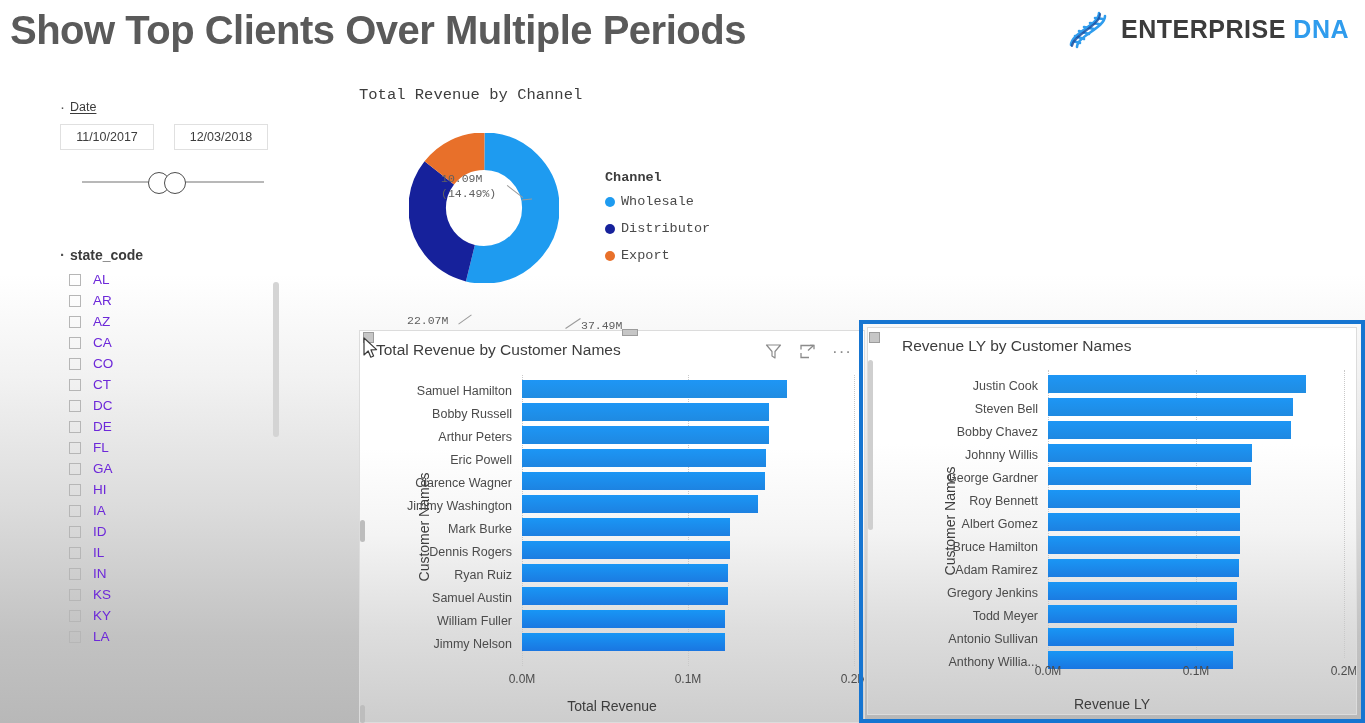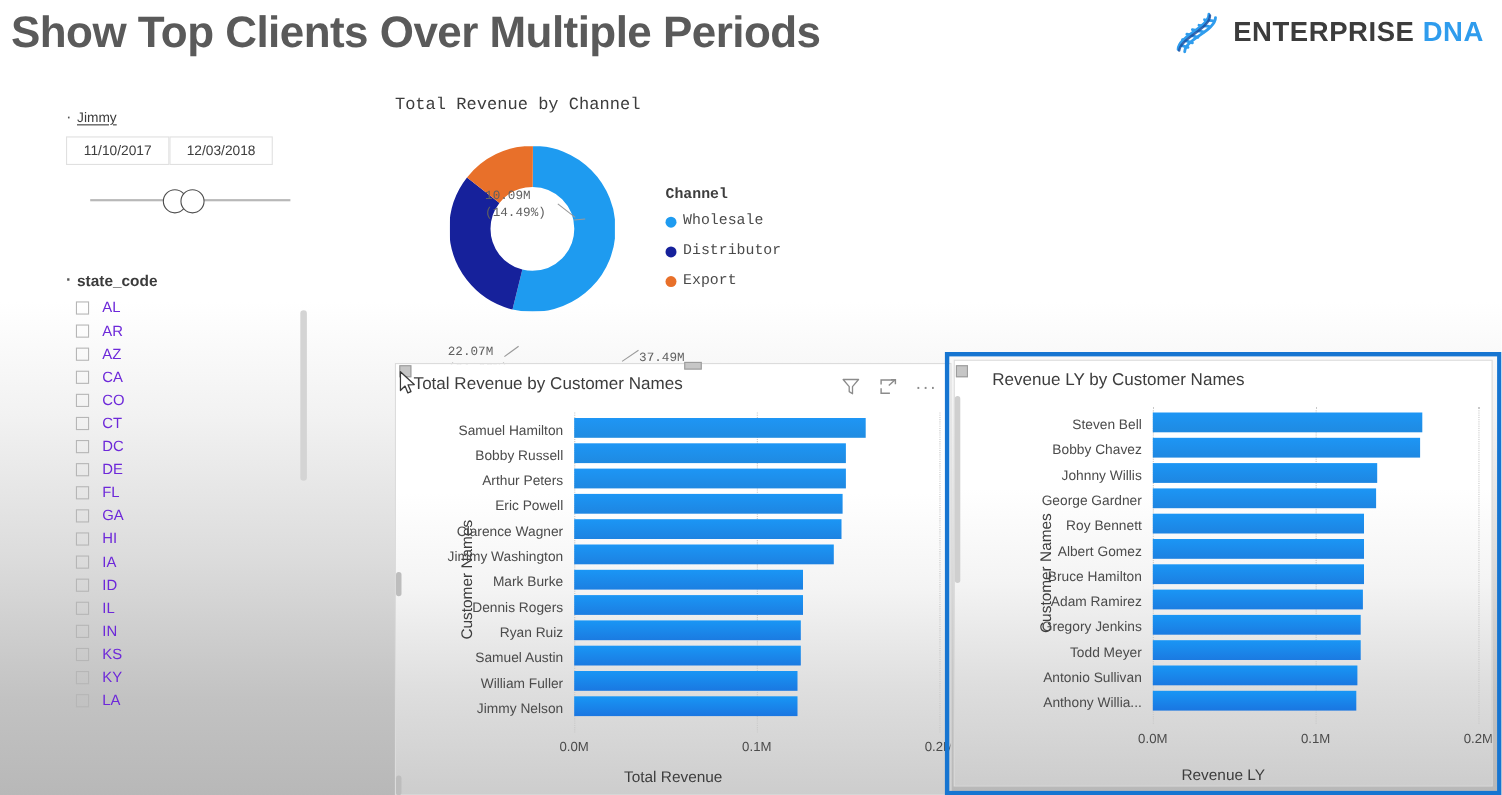--- a/index.html
+++ b/index.html
@@ -37,21 +37,21 @@
   #brand-logo .brand-text .w2 { color: #2f9ced; }
 
   
   #date-slicer { position: absolute; left: 60px; top: 100px; width: 220px; }
   .slicer-head {
     font-size: 12.5px; color: #3b3b3b; margin-bottom: 10px;
     display: flex; align-items: center; gap: 5px;
   }
   .slicer-head .bullet { font-size: 15px; line-height: 8px; color:#555; }
   .slicer-head .lbl { text-decoration: underline; text-underline-offset: 2px; }
-  .date-inputs { display: flex; gap: 0; }
+  .date-inputs { display: flex; gap: 20px; }
   .date-box {
     width: 94px; height: 26px; border: 1px solid #e0e0e0; background: #fff;
     font-size: 12.5px; color: #3d3d3d; text-align: center; line-height: 24px;
   }
   .range-track {
     position: relative; margin-top: 22px; height: 20px; width: 182px; margin-left: 22px;
   }
   .range-track .bar {
     position: absolute; top: 9px; left: 0; right: 0; height: 2px; background: #b8b8b8;
   }
@@ -215,21 +215,21 @@
     </g>
   </svg>
   <div class="brand-text">
     <span class="w1">ENTERPRISE</span><span>&nbsp;</span><span class="w2">DNA</span>
   </div>
 </div>
 
 <div id="date-slicer">
   <div class="slicer-head">
     <span class="bullet">·</span>
-    <span class="lbl">Jimmy</span>
+    <span class="lbl">Date</span>
   </div>
   <div class="date-inputs">
     <div class="date-box" placeholder="mm/dd/yyyy">11/10/2017</div>
     <div class="date-box" placeholder="mm/dd/yyyy">12/03/2018</div>
   </div>
   <div class="range-track">
     <div class="bar"></div>
     <div class="range-handle left"></div>
     <div class="range-handle right"></div>
   </div>
@@ -477,20 +477,26 @@
 
   <div class="axis-y-title">Customer Names</div>
 
   <div class="plot" id="plot-ly">
       <div class="gridlines">
         <div class="gridline" style="left: calc(0% + 128px);"></div>
         <div class="gridline" style="left: calc(50% + 64px);"></div>
         <div class="gridline" style="left: calc(100% + 0px);"></div>
       </div>
       <div class="bar-row">
+        <div class="bar-label" style="width: 128px;">Justin Cook</div>
+        <div class="bar-track">
+          <div class="bar-fill" style="width: 87.25%; background: linear-gradient(rgb(30, 150, 245) 0%, rgb(32, 140, 225) 100%);"></div>
+        </div>
+      </div>
+      <div class="bar-row">
         <div class="bar-label" style="width: 128px;">Steven Bell</div>
         <div class="bar-track">
           <div class="bar-fill" style="width: 82.75%; background: linear-gradient(rgb(29, 150, 245) 0%, rgb(31, 138, 225) 100%);"></div>
         </div>
       </div>
       <div class="bar-row">
         <div class="bar-label" style="width: 128px;">Bobby Chavez</div>
         <div class="bar-track">
           <div class="bar-fill" style="width: 82.25%; background: linear-gradient(rgb(29, 150, 245) 0%, rgb(31, 136, 225) 100%);"></div>
         </div>

